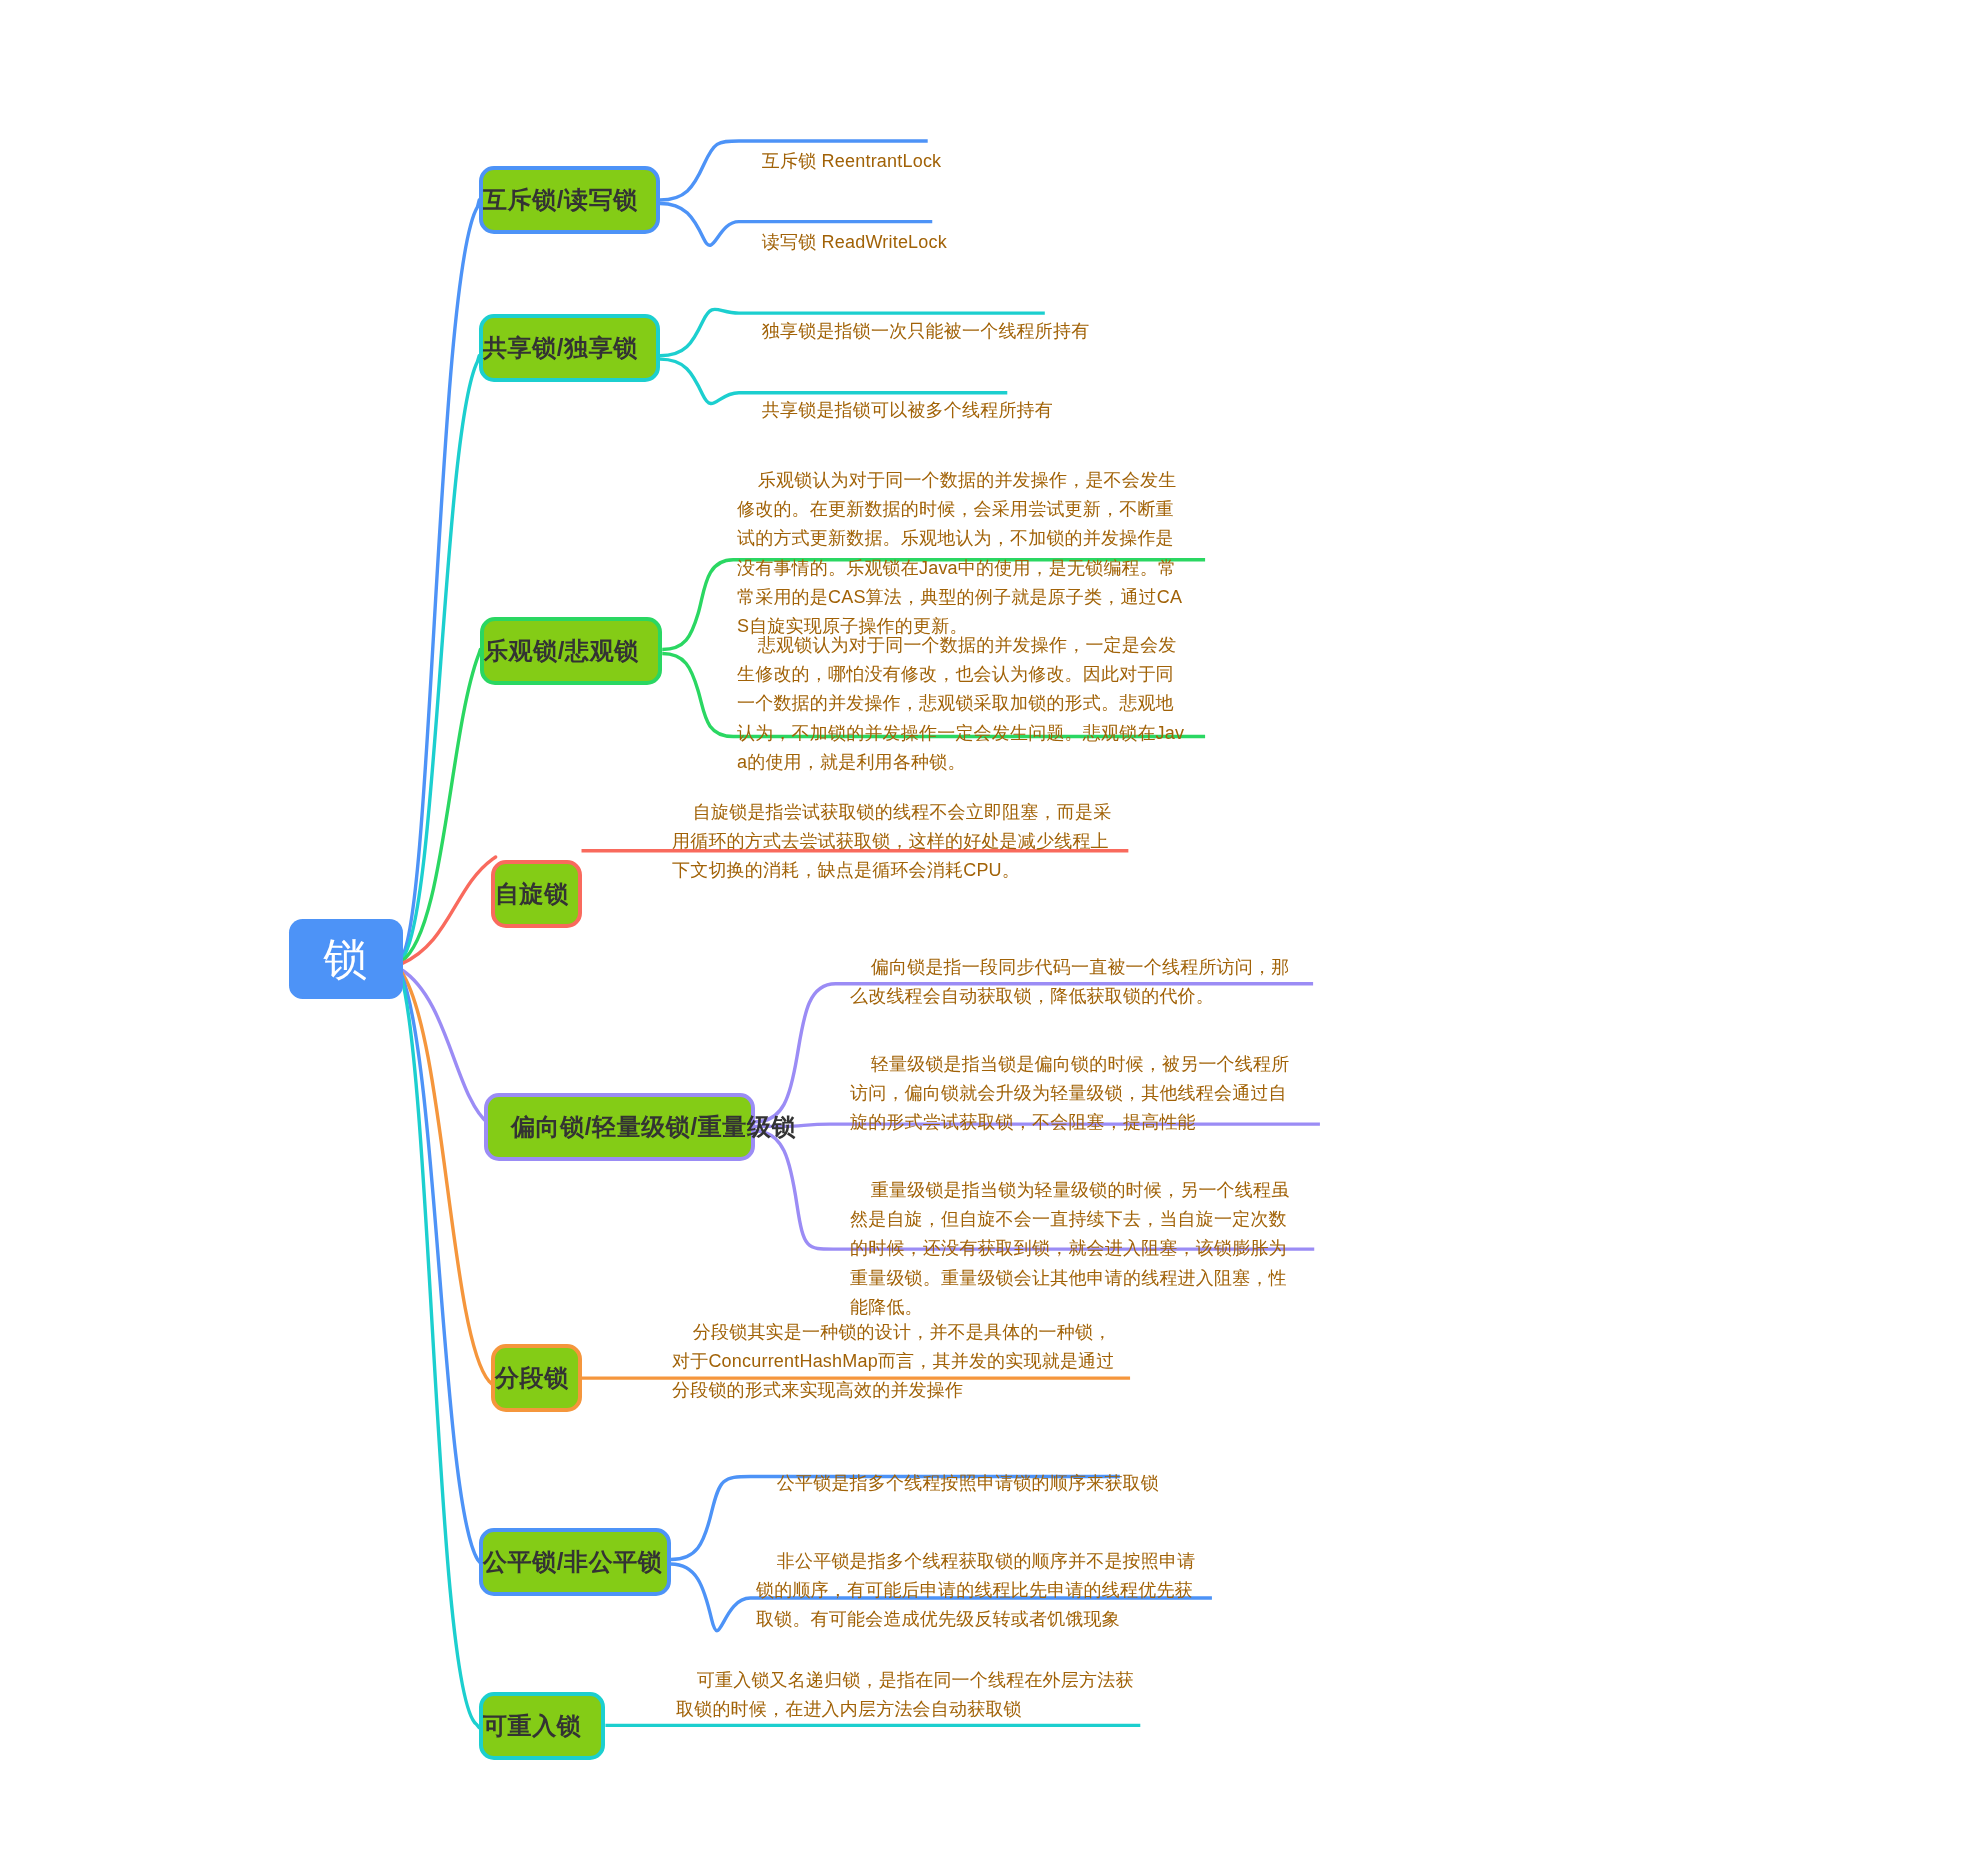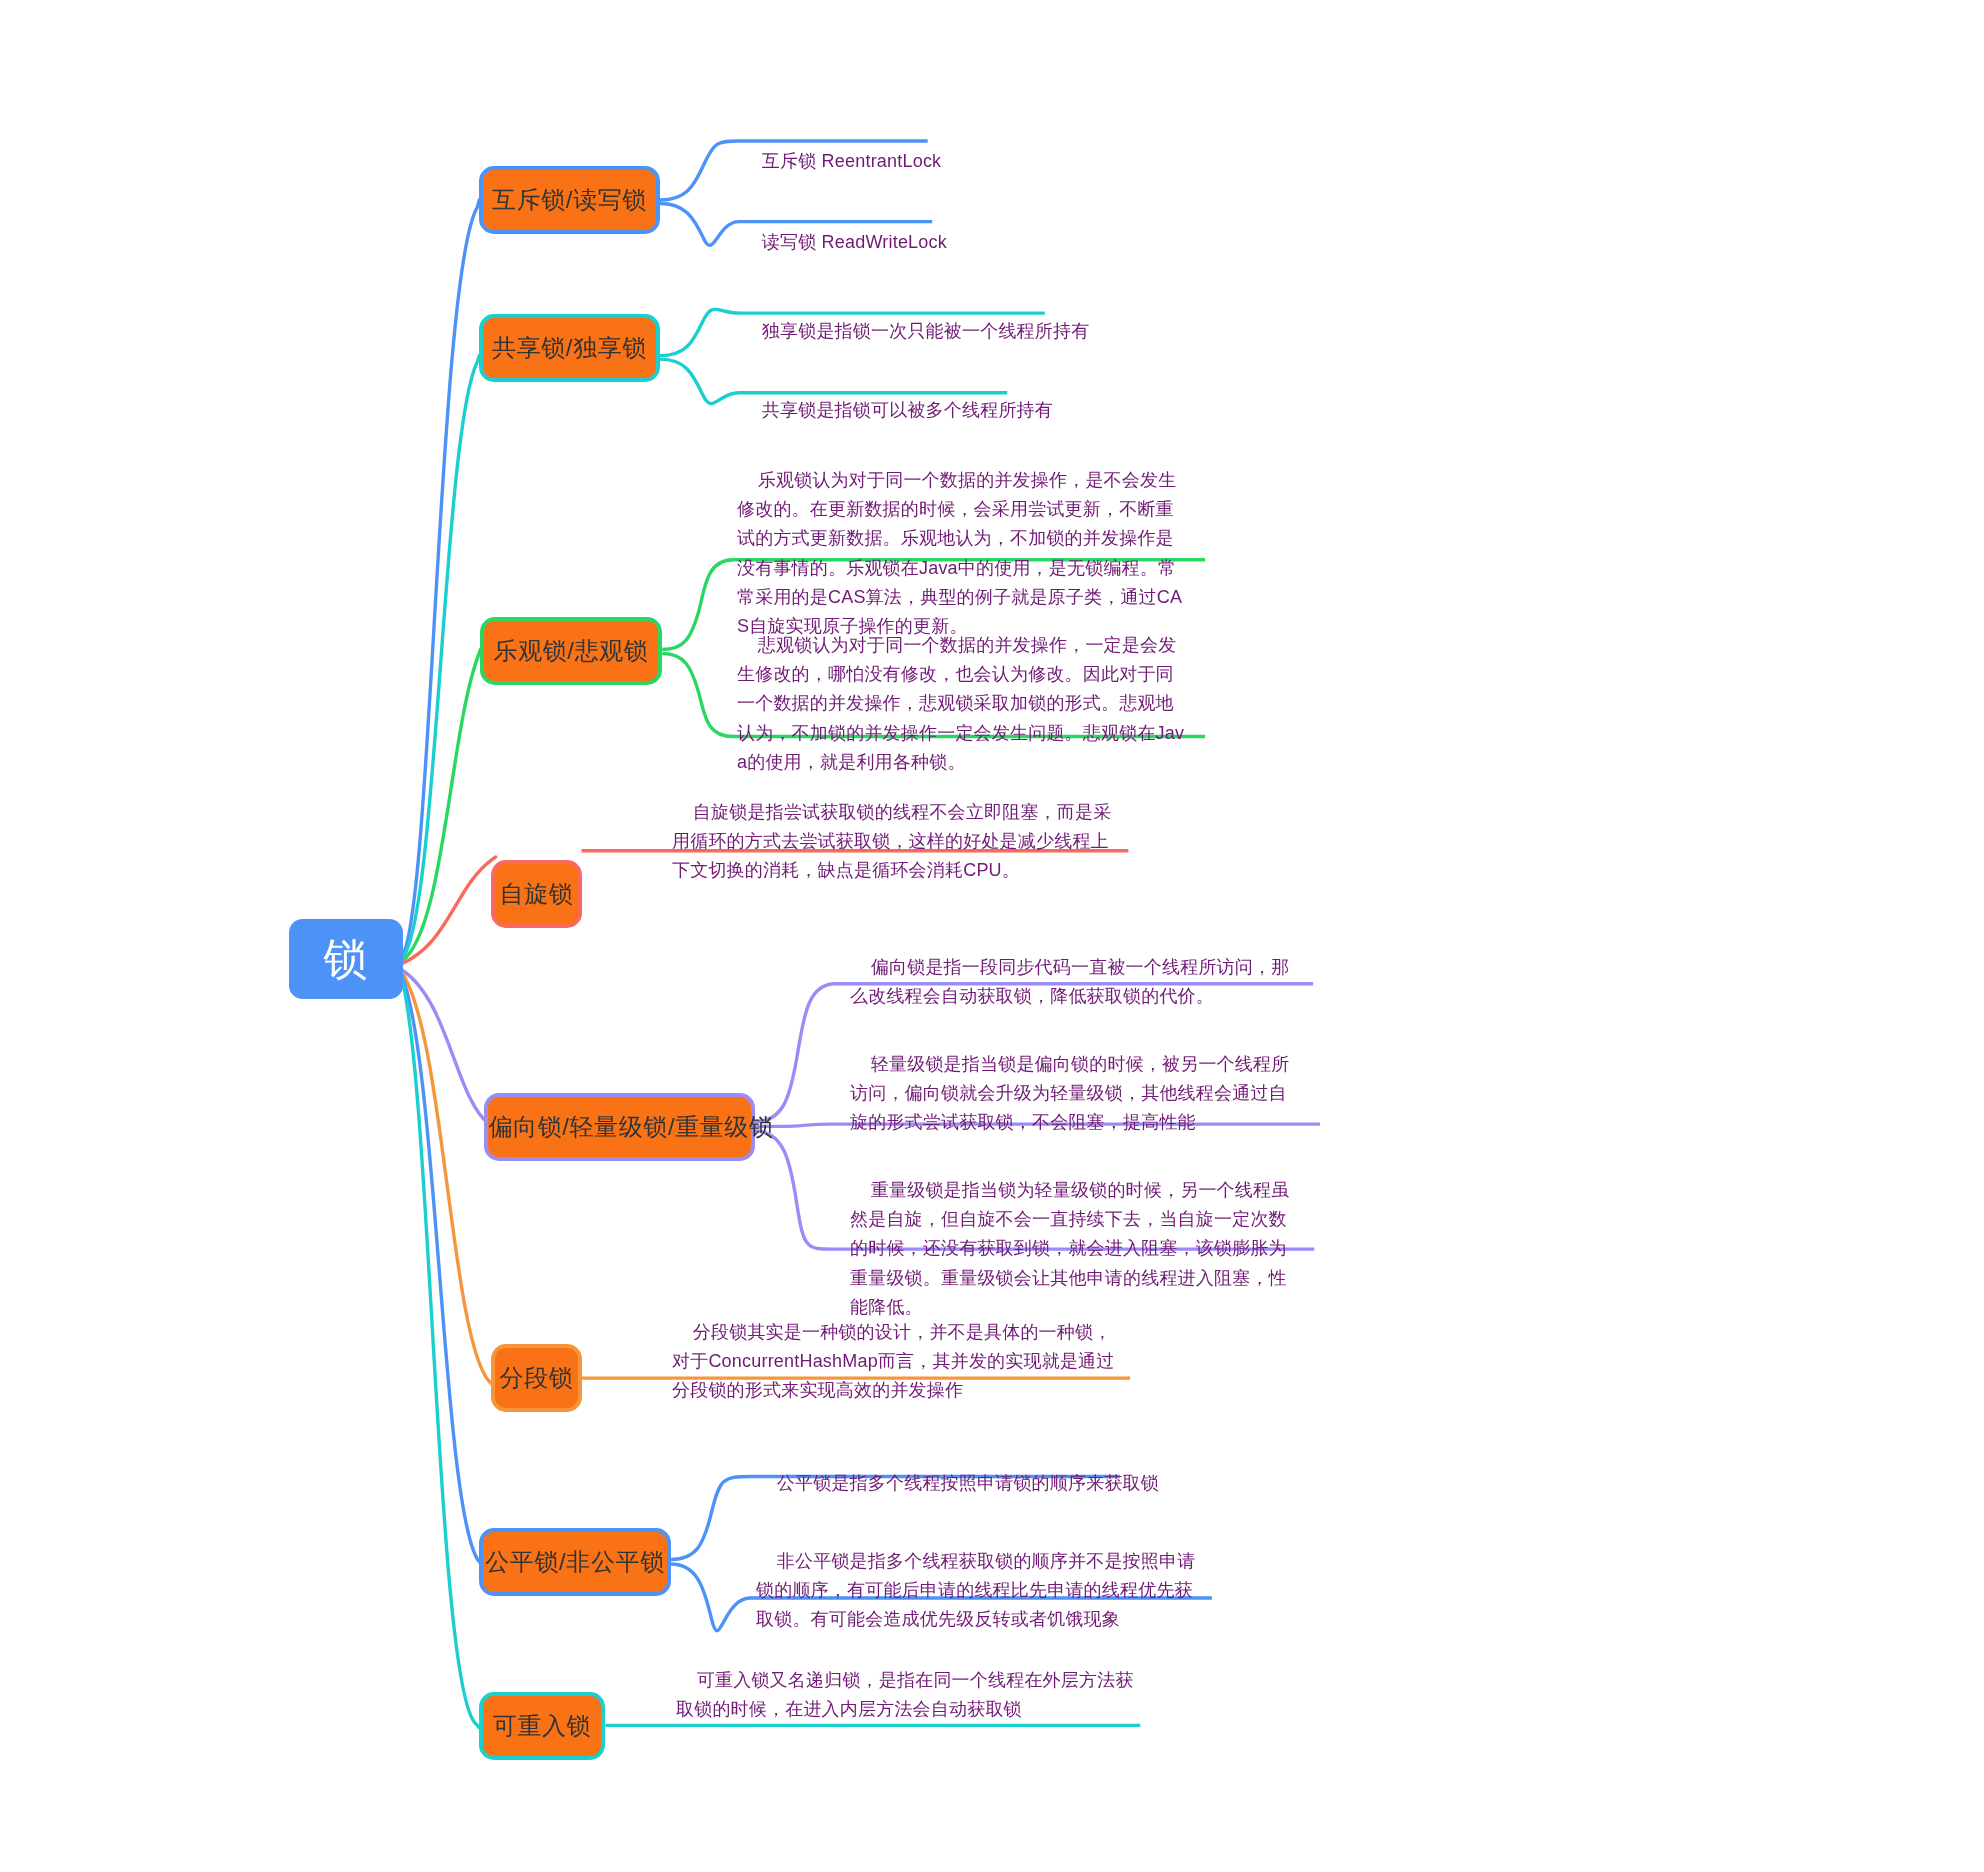--- a/index.html
+++ b/index.html
@@ -23,48 +23,49 @@
     top: 0;
     width: 1985px;
     height: 1872px;
     pointer-events: none;
   }
   .node {
     position: absolute;
     box-sizing: border-box;
     display: flex;
     align-items: center;
-    justify-content: center;
-    background: #f97316;
+    justify-content: flex-start;
+    background: #84cc16;
     border-style: solid;
     border-width: 4px;
     border-radius: 15px;
     color: #333333;
     white-space: nowrap;
+    font-weight: bold;
   }
   .root-node {
     position: absolute;
     box-sizing: border-box;
     display: flex;
     align-items: center;
     justify-content: center;
     background: #4d93f7;
     border-radius: 13.6px;
     color: #ffffff;
     font-size: 44px;
     letter-spacing: 1.1px;
   }
   .branch-node {
     font-size: 24px;
     letter-spacing: 0.6px;
   }
   .leaf {
     position: absolute;
     box-sizing: border-box;
-    color: #701a75;
+    color: #a16207;
     font-size: 18px;
     line-height: 1.62;
     letter-spacing: 0.2px;
     white-space: pre-wrap;
     word-break: break-all;
   }
 </style>
 </head>
 <body>
 

